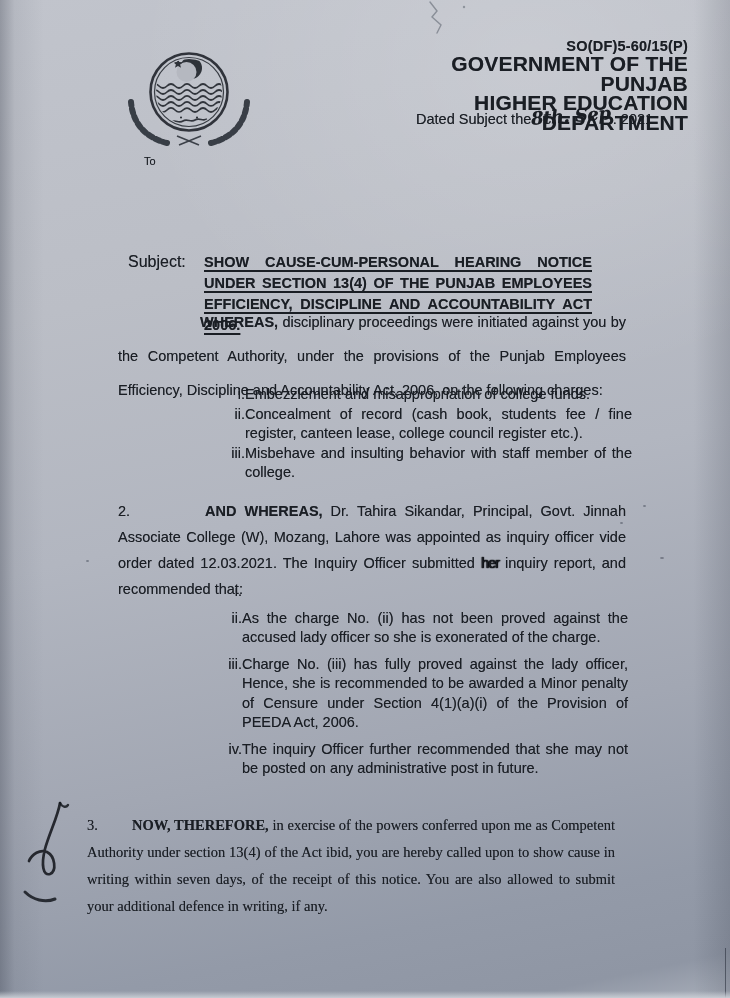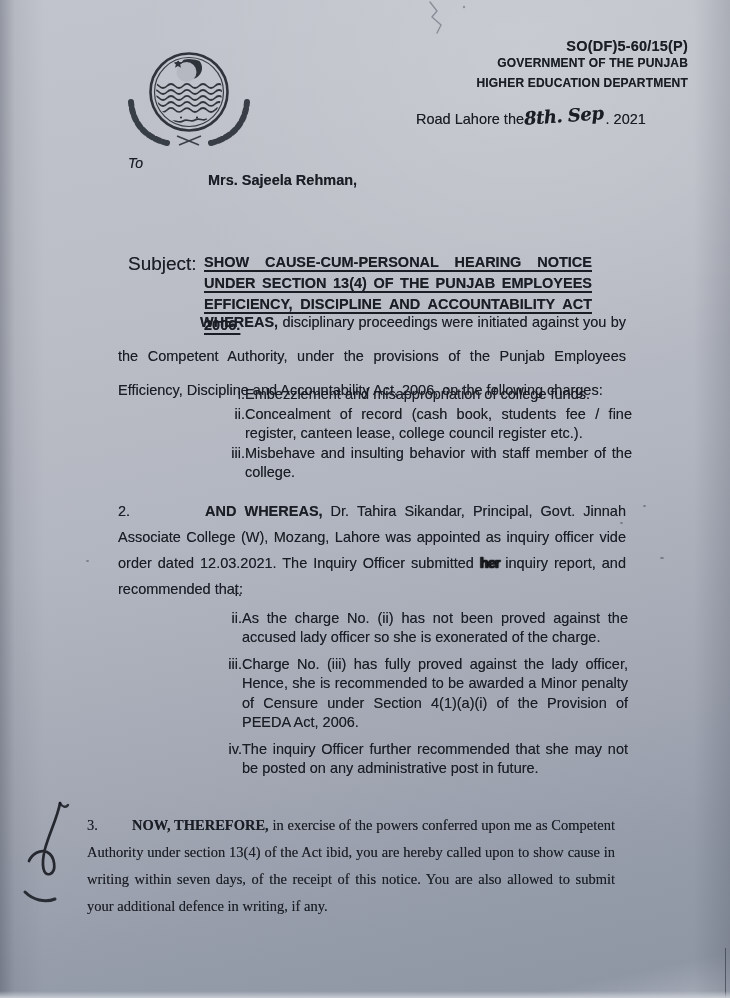--- a/index.html
+++ b/index.html
@@ -19,35 +19,35 @@
   }
   .page::after{ 
     content:"";position:absolute;left:0;right:0;bottom:0;height:7px;
     background:linear-gradient(to bottom, rgba(210,214,221,0), #c7ccd3);
   }
   .txt{ text-shadow:0 0 0.6px rgba(24,28,36,0.55);text-align:right; }
   .bold{ font-weight:bold; }
 
   .header-block{position:absolute;left:368px;top:38px;width:320px;text-align:center;}
   .ref-no{font-size:14.5px;font-weight:600;letter-spacing:.2px;}
-  .org-line{font-size:12px;font-weight:bold;letter-spacing:.2px;line-height:19.5px;}
+  .org-line{font-size:21px;font-weight:bold;letter-spacing:.2px;line-height:19.5px;}
   .date-line{position:absolute;left:416px;top:107px;font-size:14.5px;white-space:nowrap;}
   .handwriting{
     display:inline-block;font-family:"DejaVu Serif", serif;font-style:italic;font-weight:bold;
     font-size:18px;transform:rotate(-4deg) translateY(-2px);letter-spacing:-0.5px;margin:0 2px 0 0;
   }
 
   .emblem{position:absolute;left:123px;top:42px;width:132px;height:106px;}
 
-  .to-label{position:absolute;left:128px;top:155px;font-size:14px;font-style:italic;}
+  .to-label{position:absolute;left:144px;top:155px;font-size:11px;}
   .recipient{position:absolute;left:208px;top:172px;font-size:14.5px;line-height:17.5px;font-weight:600;}
   .recipient .r-line{font-weight:normal;}
   .recipient .r-name{font-weight:bold;}
 
-  .subject-label{position:absolute;left:128px;top:253px;font-size:19px;}
+  .subject-label{position:absolute;left:128px;top:253px;font-size:16px;}
   .subject-text{
     position:absolute;left:204px;top:252px;width:388px;
     font-size:14.5px;font-weight:bold;line-height:21px;text-align:justify;
   }
   .subject-text span{text-decoration:underline;text-decoration-thickness:1.5px;text-underline-offset:3px;}
 
   .para{position:absolute;font-size:14.5px;text-align:justify;}
   .p1{left:118px;top:290px;width:508px;line-height:34px;text-indent:82px;}
   .p2{left:118px;top:483px;width:508px;line-height:26px;}
   .p3{left:87px;top:797px;width:528px;line-height:27px;font-family:Liberation Serif, serif;}
@@ -58,21 +58,21 @@
   .charges{left:192px;top:385px;width:440px;line-height:19px;}
   .findings{left:196px;top:582px;width:432px;line-height:19.5px;}
   .list .item{display:flex;}
   .charges .item{margin-bottom:1px;}
   .findings .item{margin-bottom:7px;}
   .charges .num{width:53px;flex:0 0 53px;}
   .findings .num{width:46px;flex:0 0 46px;}
   .list .item-text{flex:1;text-align:justify;}
 
   .overwrite{
-    font-weight:bold;letter-spacing:-1px;
+    font-weight:normal;letter-spacing:-1px;
     text-shadow:0 0 1px #000, 0.8px 0.4px 1px #000, -0.5px -0.3px 1px rgba(0,0,0,.8);
   }
 
   .margin-mark{position:absolute;left:20px;top:798px;width:52px;height:112px;}
   .scratch-mark{position:absolute;left:420px;top:0;width:64px;height:40px;}
 
   .speck{position:absolute;border-radius:50%;background:rgba(52,58,70,.45);}
   .edge-line{position:absolute;right:4px;top:948px;width:1.5px;height:50px;background:rgba(35,40,52,.55);}
 </style>
 </head>
@@ -119,25 +119,24 @@
       </g>
     </svg>
   </div>
 
   <div class="header-block">
     <div class="ref-no txt">SO(DF)5-60/15(P)</div>
     <div class="org-line txt">GOVERNMENT OF THE PUNJAB</div>
     <div class="org-line txt">HIGHER EDUCATION DEPARTMENT</div>
   </div>
 
-  <div class="date-line txt"><span>Road Lahore the</span><span class="handwriting">8th. Sep</span><span>. 2021</span></div>
+  <div class="date-line txt"><span>Dated Subject the</span><span class="handwriting">8th. Sep</span><span>. 2021</span></div>
 
   <div class="to-label txt">To</div>
   <div class="recipient">
-    <div class="r-name txt">Mrs. Sajeela Rehman,</div>
   </div>
 
   <div class="subject-label txt">Subject:</div>
   <div class="subject-text txt"><span>SHOW CAUSE-CUM-PERSONAL HEARING NOTICE UNDER SECTION 13(4) OF THE PUNJAB EMPLOYEES EFFICIENCY, DISCIPLINE AND ACCOUNTABILITY ACT 2006.</span></div>
 
   <p class="para p1 txt"><span class="bold">WHEREAS,</span><span> disciplinary proceedings were initiated against you by the Competent Authority, under the provisions of the Punjab Employees Efficiency, Discipline and Accountability Act, 2006, on the following charges:</span></p>
 
   <div class="list charges">
     <div class="item">
       <div class="num txt">i.</div>

